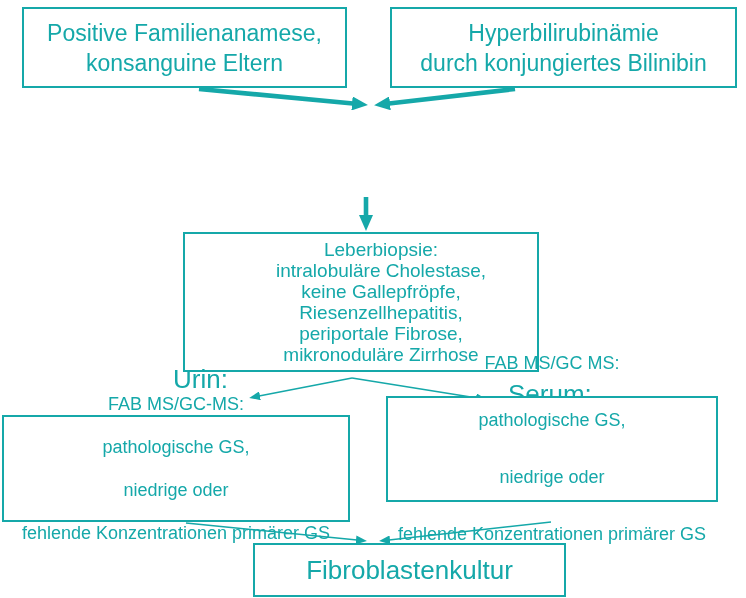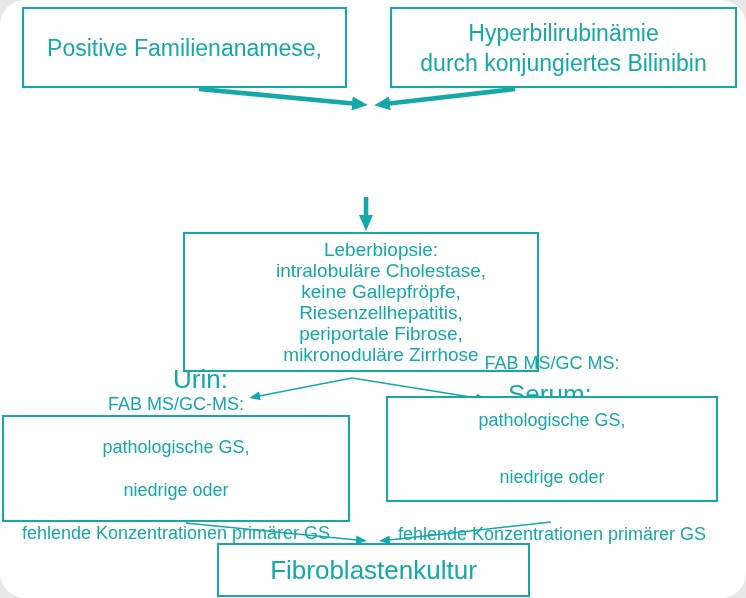--- a/index.html
+++ b/index.html
@@ -6,21 +6,20 @@
   * { margin: 0; padding: 0; box-sizing: border-box; }
   html, body { background: #e8e8e8; }
   body { font-family: "Liberation Sans", "DejaVu Sans", sans-serif; }
   #canvas {
     position: relative;
     width: 746px; height: 598px;
     background: var(--bg);
     overflow: hidden;
     margin: 0 auto;
     color: var(--accent);
-    border-radius: 25px;
   }
   #arrow-layer {
     position: absolute; left: 0; top: 0;
     width: 746px; height: 598px;
     pointer-events: none;
   }
   #arrow-layer .shaft-thick { stroke: var(--accent); stroke-width: 4.6; fill: none; }
   #arrow-layer .shaft-thin  { stroke: var(--accent); stroke-width: 1.6; fill: none; }
   #arrow-layer marker path  { fill: var(--accent); }
   .box {
@@ -31,21 +30,21 @@
     display: flex; flex-direction: column;
     align-items: center; justify-content: center;
     text-align: center;
   }
   .box .ln { white-space: nowrap; }
   .box-top   { font-size: 23px; line-height: 30px; }
   .box-mid   { font-size: 19px; line-height: 24px; }
   .box-biopsy .bx-title { font-size: 27px; line-height: 33px; }
   .box-biopsy .ln { font-size: 19px; line-height: 21px; }
   .box-fab   { font-size: 18px; line-height: 25px; }
-  .box-fibro { font-size: 26px; line-height: 30px; }
+  .box-fibro { font-size: 26px; line-height: 30px; margin-left: 36px; }
   .branch-label {
     position: absolute;
     font-size: 26px; line-height: 30px;
     color: var(--accent);
     white-space: nowrap;
   }
   #urin-label  { left: 118px; top: 364px; width: 110px; text-align: right; }
   #serum-label { left: 508px; top: 379px; }
 </style>
 </head>
@@ -66,20 +65,21 @@
     <line class="shaft-thick" x1="515" y1="89" x2="389" y2="103.5" marker-end="url(#ah-thick)"></line>
     <line class="shaft-thick" x1="366" y1="197" x2="366" y2="216" marker-end="url(#ah-thick)"></line>
     <line class="shaft-thin" x1="352" y1="378" x2="259" y2="396" marker-end="url(#ah-thin)"></line>
     <line class="shaft-thin" x1="352" y1="378" x2="477" y2="398" marker-end="url(#ah-thin)"></line>
     <line class="shaft-thin" x1="186" y1="523" x2="357" y2="540" marker-end="url(#ah-thin)"></line>
     <line class="shaft-thin" x1="551" y1="522" x2="389" y2="540" marker-end="url(#ah-thin)"></line>
   </svg>
 
   <div class="box box-top" style="left:22px; top:7px; width:325px; height:81px;">
     <div class="ln">Positive Familienanamese,</div>
+    <div class="ln">konsanguine Eltern</div>
   </div>
 
   <div class="box box-top" style="left:390px; top:7px; width:347px; height:81px;">
     <div class="ln">Hyperbilirubinämie</div>
     <div class="ln">durch konjungiertes Bilinibin</div>
   </div>
 
 
   <div class="box box-biopsy" style="left:183px; top:232px; width:356px; height:140px;padding-left:40px;">
     <div class="bx-title ln">Leberbiopsie:</div>

